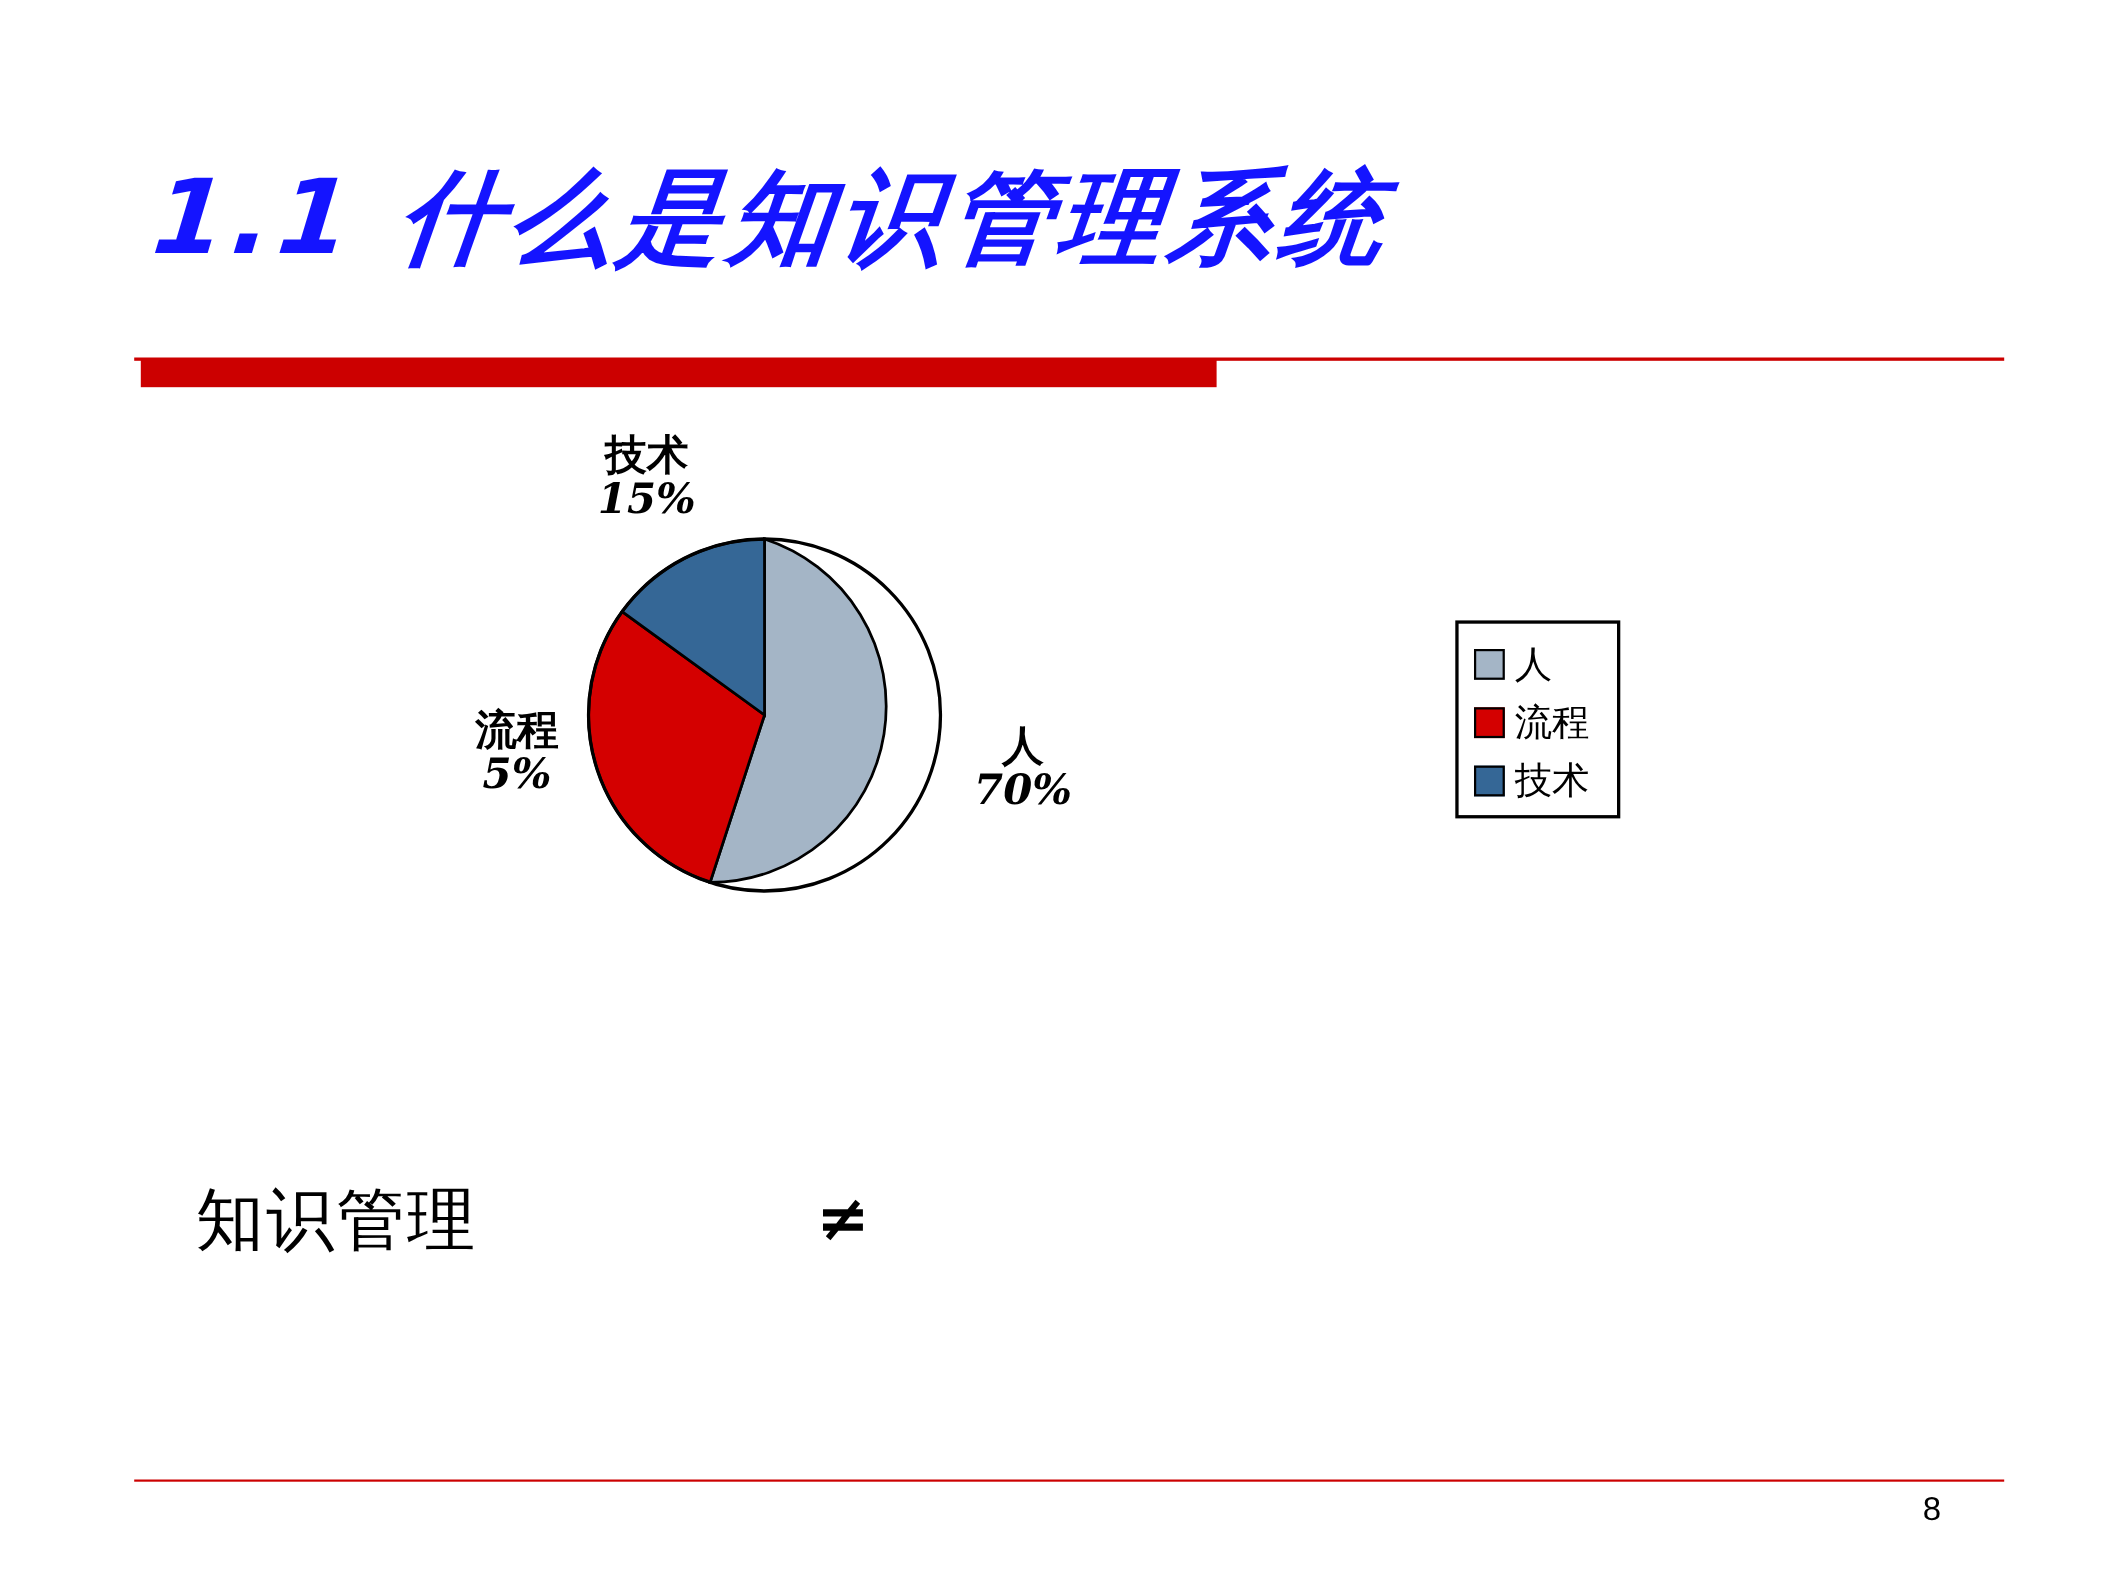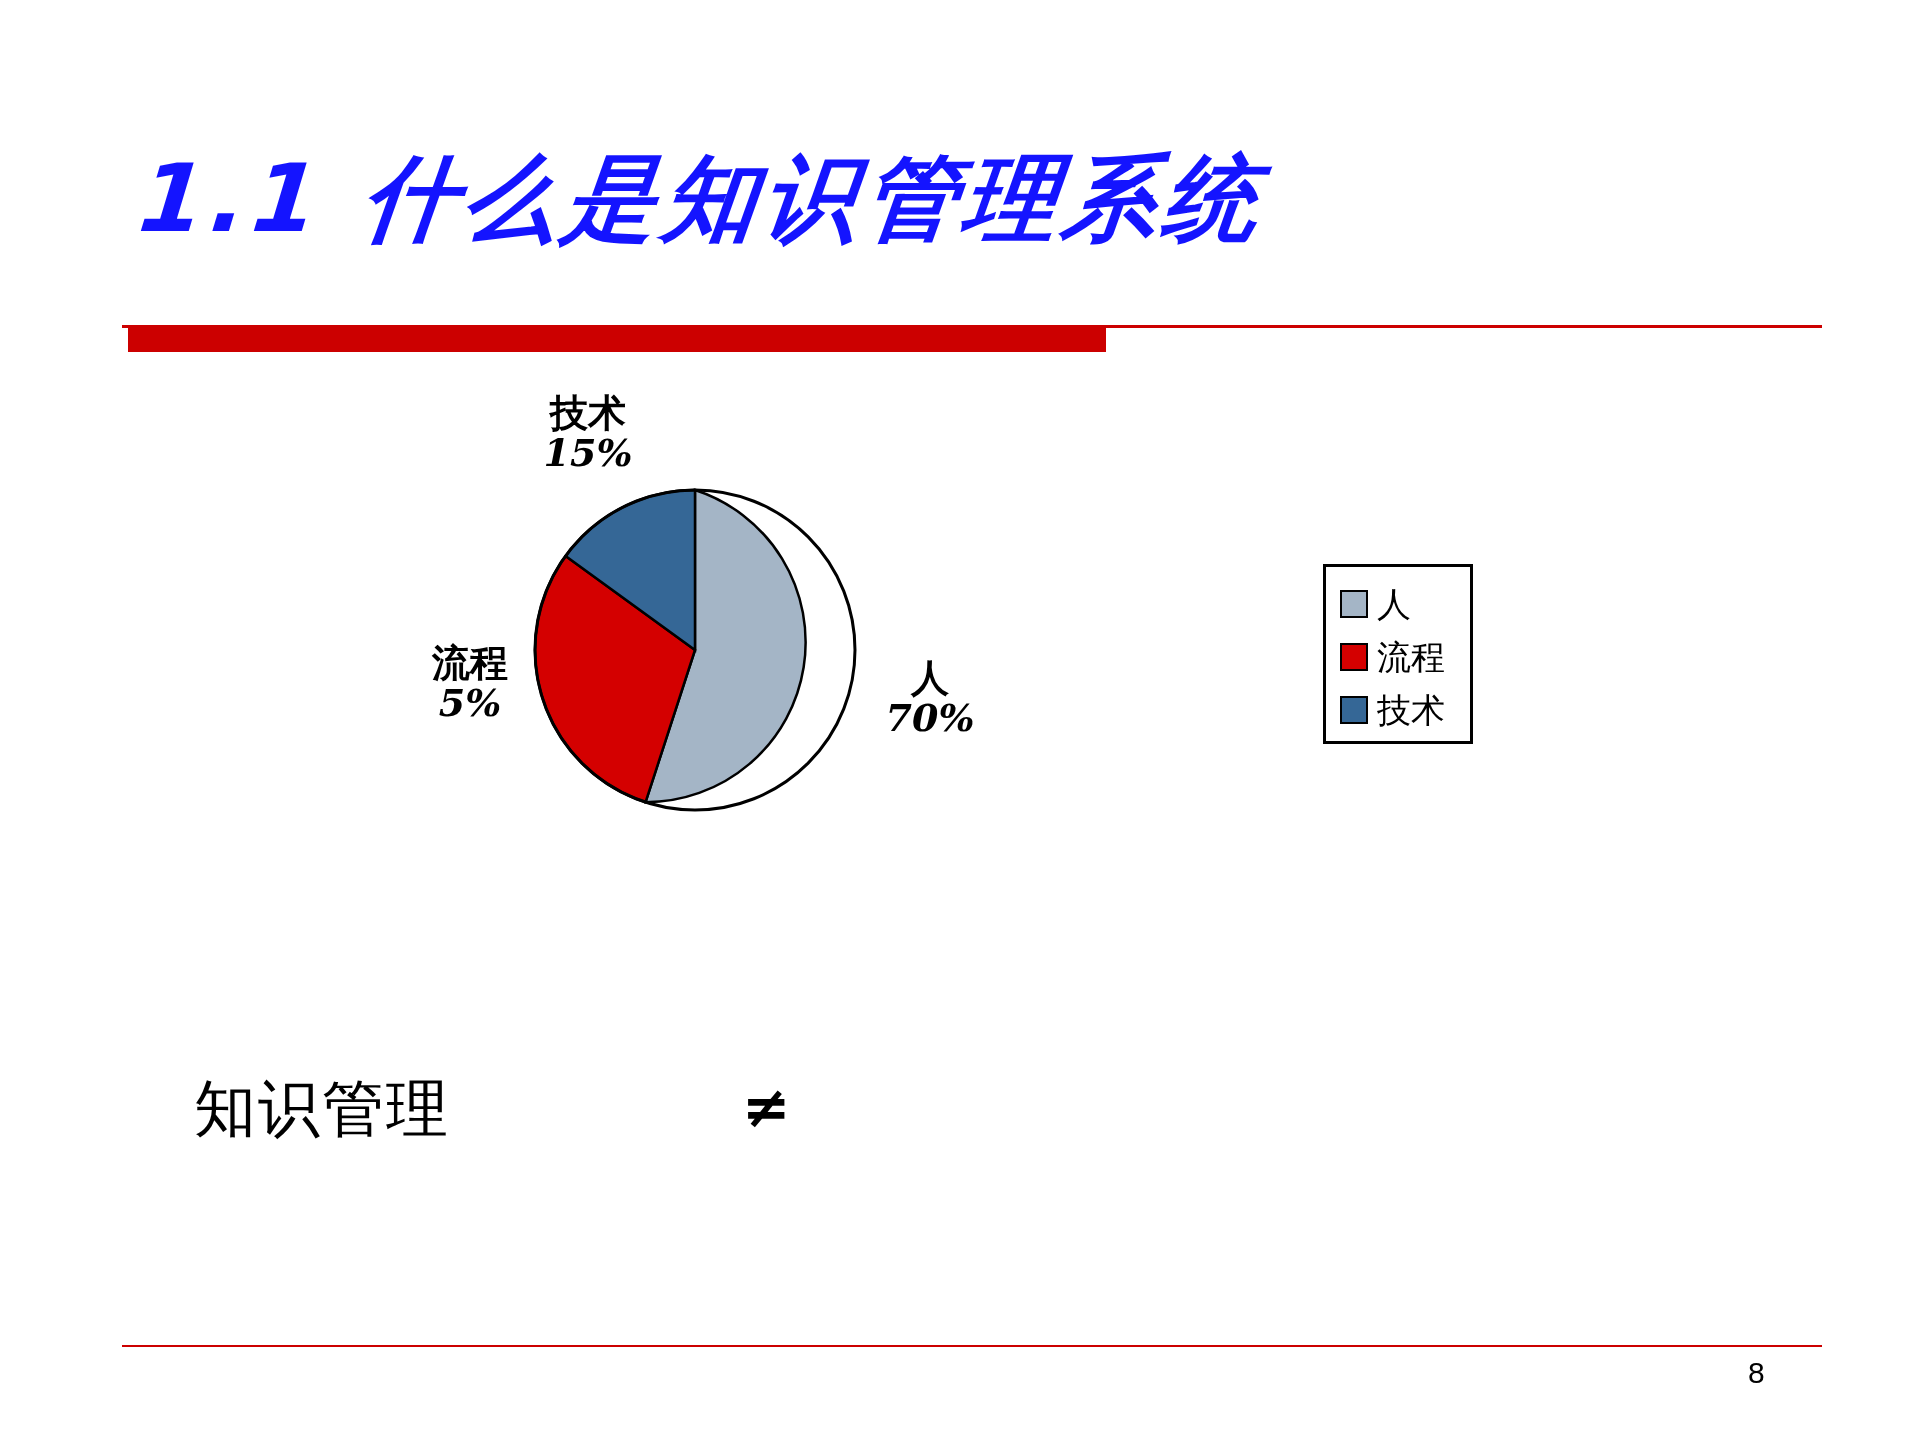--- a/index.html
+++ b/index.html
@@ -138,21 +138,21 @@
     height: 120px;
   }
   .eq-text {
     position: absolute;
     font-family: "DejaVu Serif", "Liberation Serif", serif;
     font-size: 62px;
     color: #000000;
     white-space: nowrap;
     letter-spacing: 2px;
   }
-  .eq-left  { left: 194px;  top: 22px; text-align: center; }
+  .eq-left  { left: 178px;  top: 22px; text-align: center; }
   .eq-sign  { left: 742px;  top: 28px; font-size: 58px; font-weight: 700;
               font-family: "DejaVu Sans", "Liberation Sans", sans-serif; }
   .eq-right { left: 965px;  top: 22px; }
 
   
   .footer-rule {
     position: absolute;
     left: 122px;
     top: 1345px;
     width: 1700px;

